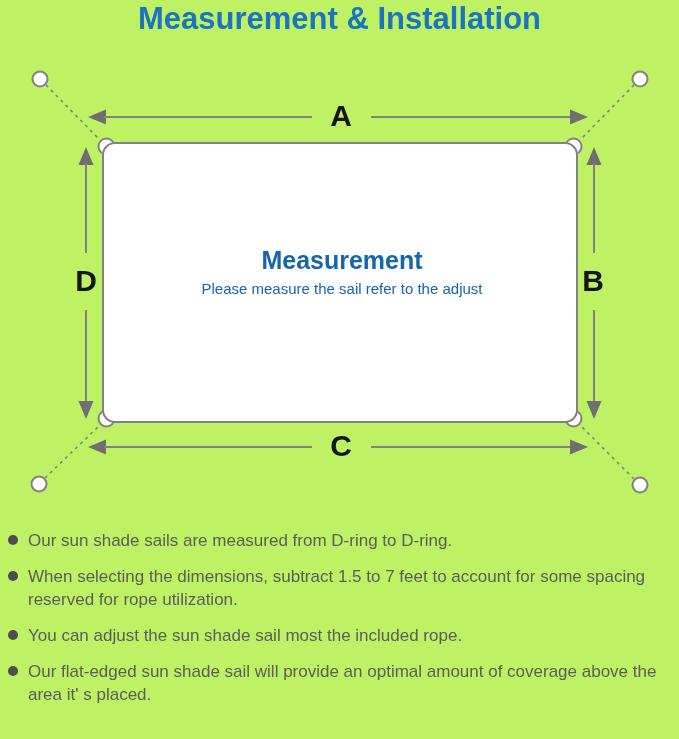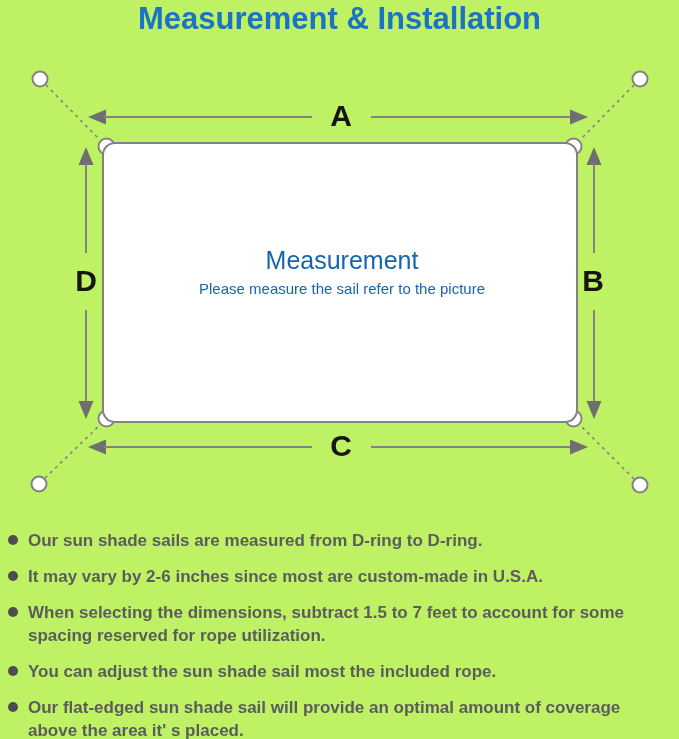--- a/index.html
+++ b/index.html
@@ -17,36 +17,36 @@
   .ghead { fill:var(--arrow_gray); stroke:none; }
   .gdash { stroke:var(--line_gray); stroke-width:1.6; stroke-dasharray:3 4; fill:none; }
   .ring  { stroke:var(--line_gray); stroke-width:2; fill:#ffffff; }
   .sail  { stroke:var(--line_gray); stroke-width:2; fill:#ffffff; }
   .lbl {
     position:absolute; transform:translate(-50%,-50%);
     font-size:30px; font-weight:700; color:var(--letter_black); line-height:1;
   }
   .center-title {
     position:absolute; transform:translate(-50%,-50%);
-    font-size:25px; font-weight:400; color:var(--center_blue); white-space:nowrap;
+    font-size:25px; font-weight:700; color:var(--center_blue); white-space:nowrap;
   }
   .center-sub {
     position:absolute; transform:translate(-50%,-50%);
     font-size:15px; color:var(--center_blue); white-space:nowrap;
   }
   .notes {
     position:absolute; top:529px; left:8px; right:6px;
   }
   .note { display:flex; align-items:flex-start; margin-bottom:13px; }
   .dot {
     flex:0 0 auto; width:10px; height:10px; border-radius:50%;
     background:var(--dot_gray); margin:6px 10px 0 0;
   }
   .note-text {
-    font-size:17px; line-height:23px; color:var(--text_gray);font-weight:bold;
+    font-size:17px; line-height:23px; color:var(--text_gray);
   }
 </style>
 </head>
 <body>
 
 <div class="page">
 
   <div class="title">Measurement &amp; Installation</div>
 
   <svg class="diagram-svg" width="679" height="510" viewBox="0 0 679 510">
@@ -96,30 +96,26 @@
       <polygon class="ghead" points="594,419 586.5,401 601.5,401"></polygon>
     </g>
   </svg>
 
   <div class="lbl" style="left:341px; top:116px;">A</div>
   <div class="lbl" style="left:593px; top:281px;">B</div>
   <div class="lbl" style="left:341px; top:446px;">C</div>
   <div class="lbl" style="left:86px; top:281px;">D</div>
 
   <div class="center-title" style="left:342px; top:260px;">Measurement</div>
-  <div class="center-sub" style="left:342px; top:288px;">Please measure the sail refer to the picture</div>
+  <div class="center-sub" style="left:342px; top:288px;">Please measure the sail refer to the adjust</div>
 
   <div class="notes">
     <div class="note">
       <span class="dot"></span>
       <span class="note-text">Our sun shade sails are measured from D-ring to D-ring.</span>
-    </div>
-    <div class="note">
-      <span class="dot"></span>
-      <span class="note-text">It may vary by 2-6 inches since most are custom-made in U.S.A.</span>
     </div>
     <div class="note">
       <span class="dot"></span>
       <span class="note-text">When selecting the dimensions, subtract 1.5 to 7 feet to account for some spacing reserved for rope utilization.</span>
     </div>
     <div class="note">
       <span class="dot"></span>
       <span class="note-text">You can adjust the sun shade sail most the included rope.</span>
     </div>
     <div class="note">

